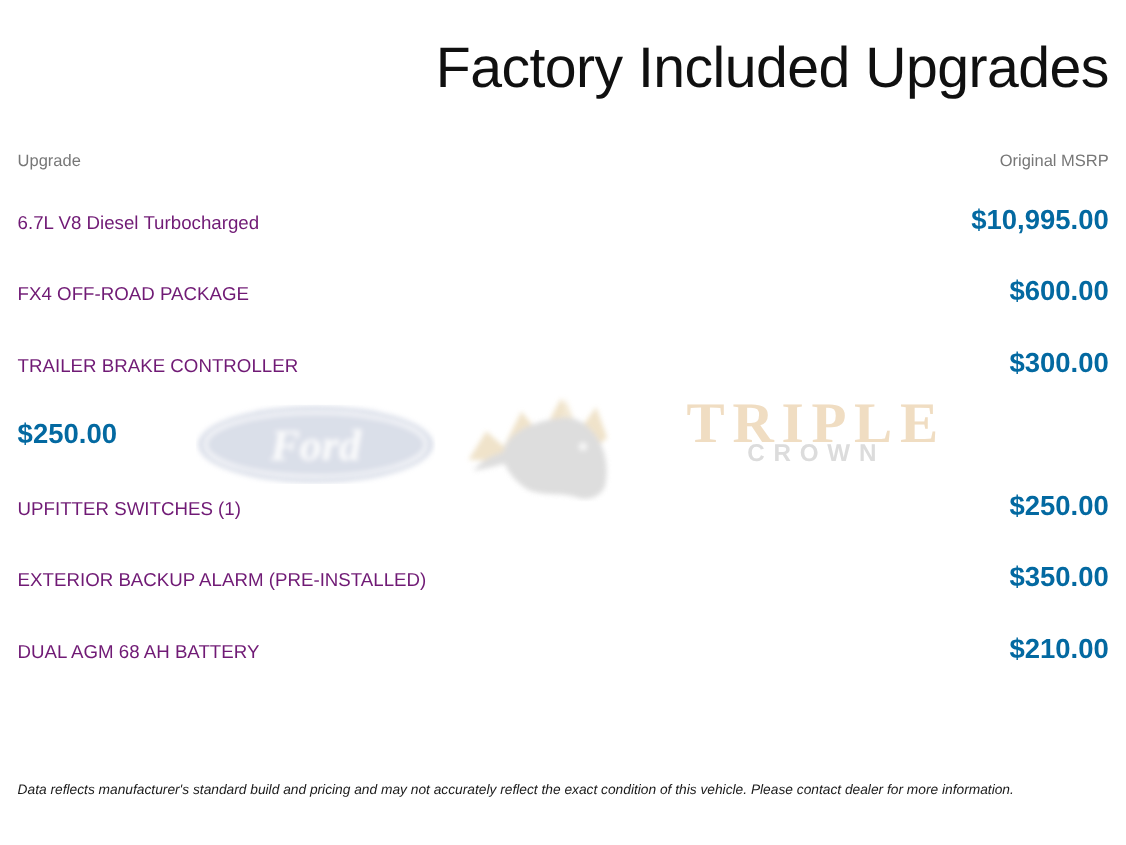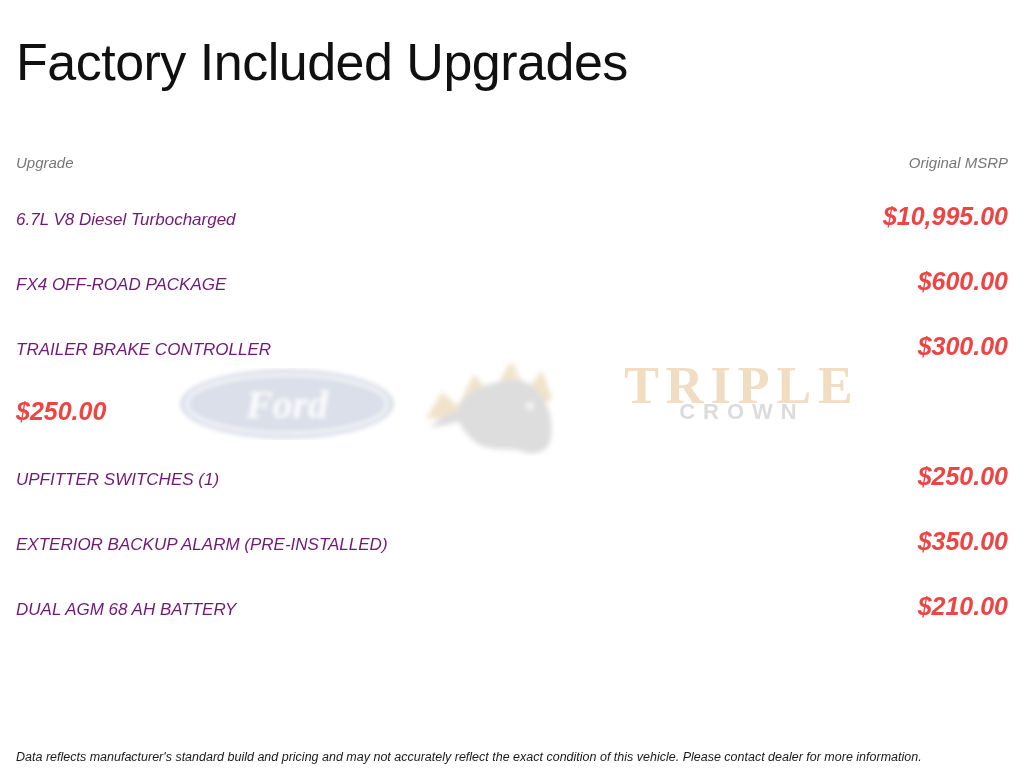--- a/index.html
+++ b/index.html
@@ -78,55 +78,54 @@
     line-height: 1;
   }
 
   
   .content {
     position: relative;
     z-index: 2;
   }
 
   .title {
-    text-align: left;
+    text-align: right;
     font-size: 52px;
     font-weight: 400;
     color: #101010;
     letter-spacing: -0.5px;
     margin: 0;
     padding-top: 34px;
     line-height: 1.08;
   }
 
   .table {
-    margin-top: 64px;
+    margin-top: 48px;
     width: 992px;
-    font-style: italic;
   }
 
   .row {
     display: flex;
     align-items: baseline;
     justify-content: space-between;
     height: 65px;
   }
   .row.header-row {
     height: 48px;
   }
 
   .col-label {
     font-size: 17px;
     color: #701a75;
     white-space: nowrap;
   }
   .col-price {
     font-size: 25px;
     font-weight: 700;
-    color: #ef4444;
+    color: #0369a1;
     text-align: right;
     white-space: nowrap;
   }
 
   .header-row .col-label,
   .header-row .col-price {
     font-size: 15px;
     font-weight: 400;
     color: #777777;
   }
@@ -134,21 +133,20 @@
   .footer-note {
     position: absolute;
     left: 16px;
     top: 710px;
     width: 992px;
     font-size: 12.5px;
     font-style: italic;
     color: #1a1a1a;
     line-height: 1.3;
     z-index: 2;
-    margin-top: 39px;
   }
 </style>
 </head>
 <body>
 
 <div class="page">
 
   <div class="watermark-layer">
 
     <svg class="wm-ford" viewBox="0 0 218 72">

